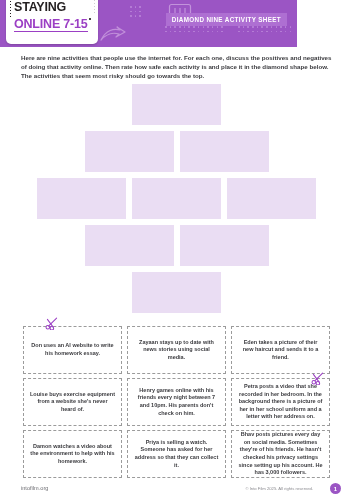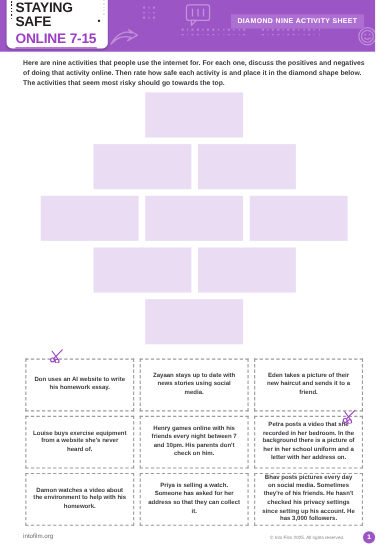--- a/index.html
+++ b/index.html
@@ -5,21 +5,21 @@
   html,body{margin:0;padding:0;}
   body{
     width:353px;height:500px;
     background:#ffffff;
     font-family:"Liberation Sans",sans-serif;
     overflow:hidden;
     position:relative;
   }
   
   .header{
-    position:absolute;left:0;top:0;width:341px;height:47px;
+    position:absolute;left:0;top:0;width:297px;height:47px;
     background:#9b55c4;
     overflow:hidden;
   }
   .hdr-dots{position:absolute;display:grid;gap:3px;}
   .hdr-dots i{width:1.5px;height:1.5px;background:#b983d8;border-radius:50%;display:block;}
   .dots-a{left:130px;top:6px;grid-template-columns:repeat(3,1fr);}
   .dots-b{left:165px;top:26px;grid-template-columns:repeat(13,1fr);gap:3.2px;}
   .dots-c{left:238px;top:26px;grid-template-columns:repeat(12,1fr);gap:3.2px;}
 
   .arrow-icon{position:absolute;left:100px;top:26px;width:26px;height:18px;opacity:.85;}
@@ -186,21 +186,20 @@
     <path d="M6.4 10.5 Q9 12.8 11.6 10.5" fill="none" stroke="#c79ade" stroke-width="1.1" stroke-linecap="round"></path>
   </svg>
 
   <div class="badge">DIAMOND NINE ACTIVITY SHEET</div>
 
   <div class="logo">
     <div class="logo-tick"></div>
     <div class="logo-edge"></div>
     <div class="logo-dot"></div>
     <div class="logo-l1">STAYING</div>
-    <div class="logo-l2">SAFE</div>
     <div class="logo-l3">ONLINE 7-15</div>
   </div>
 </div>
 
 <div class="intro">Here are nine activities that people use the internet for. For each one, discuss the positives and negatives of doing that activity online. Then rate how safe each activity is and place it in the diamond shape below. The activities that seem most risky should go towards the top.</div>
 
 <div class="diamond">
   <div class="drow">
     <div class="dbox"></div>
   </div>

